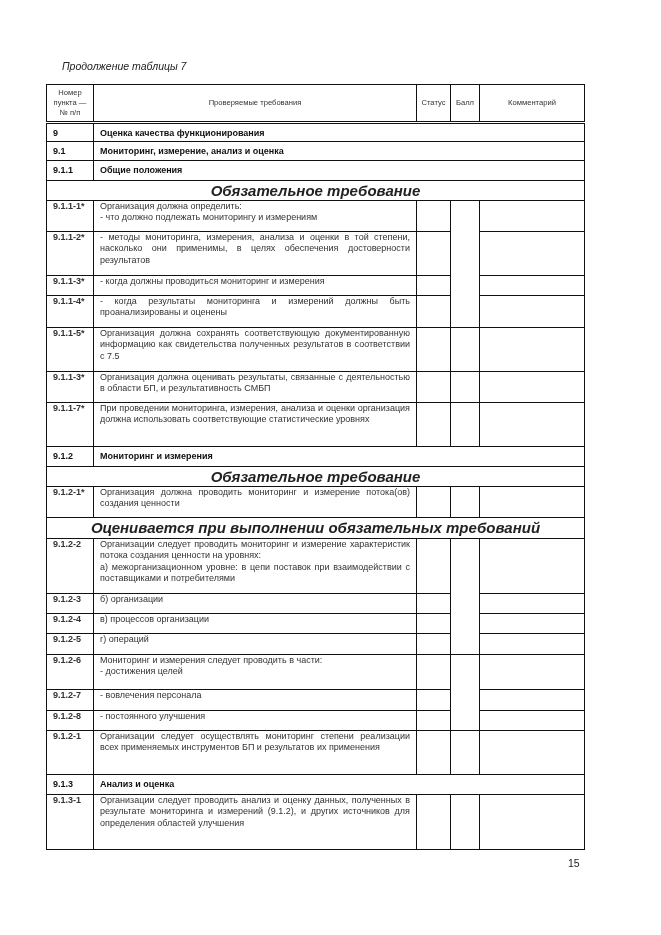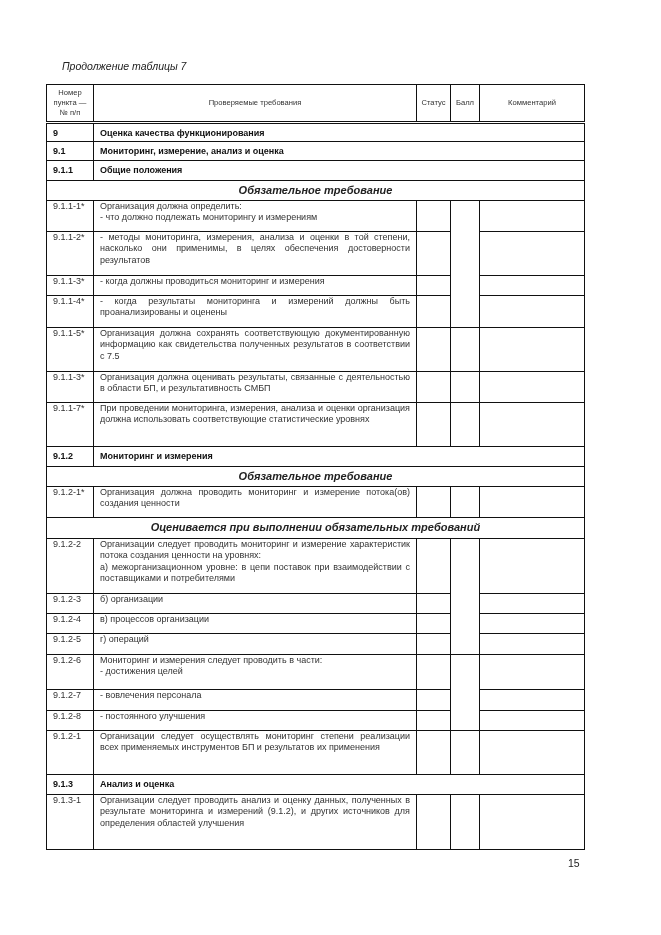--- a/index.html
+++ b/index.html
@@ -10,25 +10,25 @@
               border-collapse: collapse; table-layout: fixed; font-size: 9px; padding-left: 20px; }
   table.req td, table.req th { border: 1px solid #111; padding: 0 6px; vertical-align: top; line-height: 11.4px; }
   table.req th { font-weight: normal; font-size: 7.6px; color: #333; vertical-align: middle; text-align: center; padding: 2px 3px; line-height: 10px; }
   table.req thead tr { height: 38px; }
   table.req thead th { border-bottom: 3px double #111; }
   col.c-num { width: 47px; }
   col.c-req { width: 323px; }
   col.c-status { width: 34px; }
   col.c-ball { width: 29px; }
   col.c-comm { width: 105px; }
-  td.num { padding: 4px 4px 0 4px; color: #333; white-space: nowrap; }
+  td.num { padding: 4px 4px 0 4px; color: #333; white-space: nowrap; font-weight: bold; }
   td.text { padding-top: 4px; text-align: justify; color: #333; margin-top: 20px; }
   tr.sec td { font-weight: bold; color: #111; padding-top: 4px; }
   tr.sec td.num { color: #111; }
-  tr.banner td { text-align: center; font-style: italic; font-weight: bold; color: #222; vertical-align: middle; font-size: 11px; margin-top: 20px; }
+  tr.banner td { text-align: center; font-style: italic; font-weight: bold; color: #222; vertical-align: middle; font-size: 15px; margin-top: 20px; }
   td.empty { padding: 0; }
   .line { display: block; }
   .page-num { position: absolute; left: 568px; top: 833px; font-size: 10.5px; color: #222; margin-top: 24px; }
 </style>
 </head>
 <body>
 
 <div class="caption">Продолжение таблицы 7</div>
 
 <table class="req">

